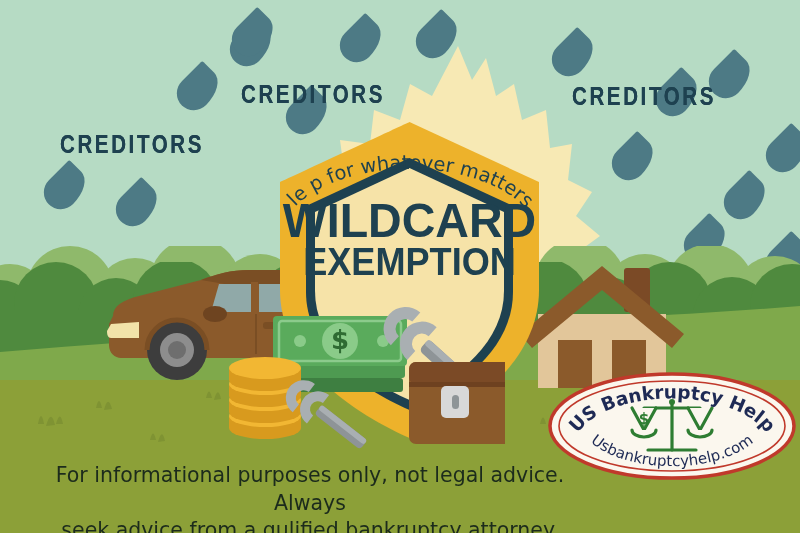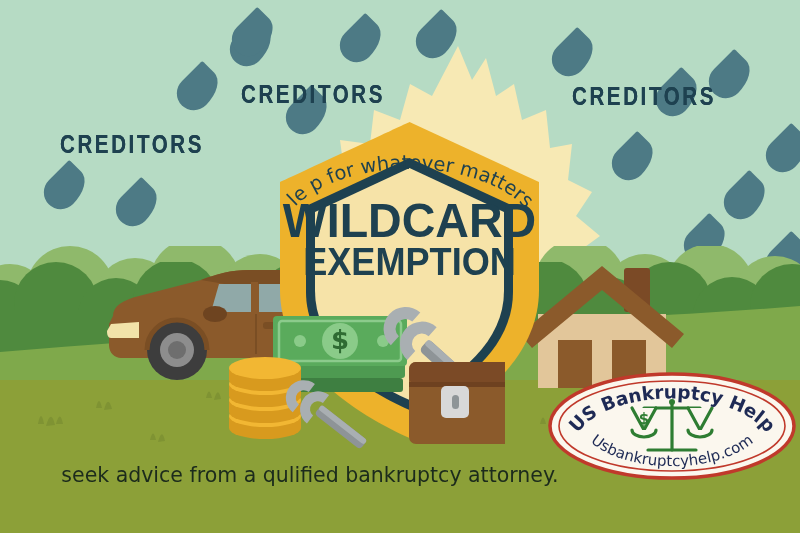--- a/index.html
+++ b/index.html
@@ -360,16 +360,17 @@
     <text x="96" y="52" text-anchor="middle" font-size="15" font-weight="700" font-family="DejaVu Sans, Liberation Sans, sans-serif" fill="#2E7D32">$</text>
     <text font-family="DejaVu Sans, Liberation Sans, sans-serif" font-size="18.5" font-weight="700" fill="#1E2A55">
       <textPath id="logo-top-textpath" href="#logoTop" startOffset="50%" text-anchor="middle">US Bankruptcy Help</textPath>
     </text>
     <text font-family="DejaVu Sans, Liberation Sans, sans-serif" font-size="15" fill="#1E2A55">
       <textPath id="logo-bottom-textpath" href="#logoBottom" startOffset="50%" text-anchor="middle">Usbankruptcyhelp.com</textPath>
     </text>
   </svg>
 
   <div id="disclaimer" class="abs">
+    <div>For informational purposes only, not legal advice. Always</div>
     <div>seek advice from a qulified bankruptcy attorney.</div>
   </div>
 
 </div>
 
 </body></html>

